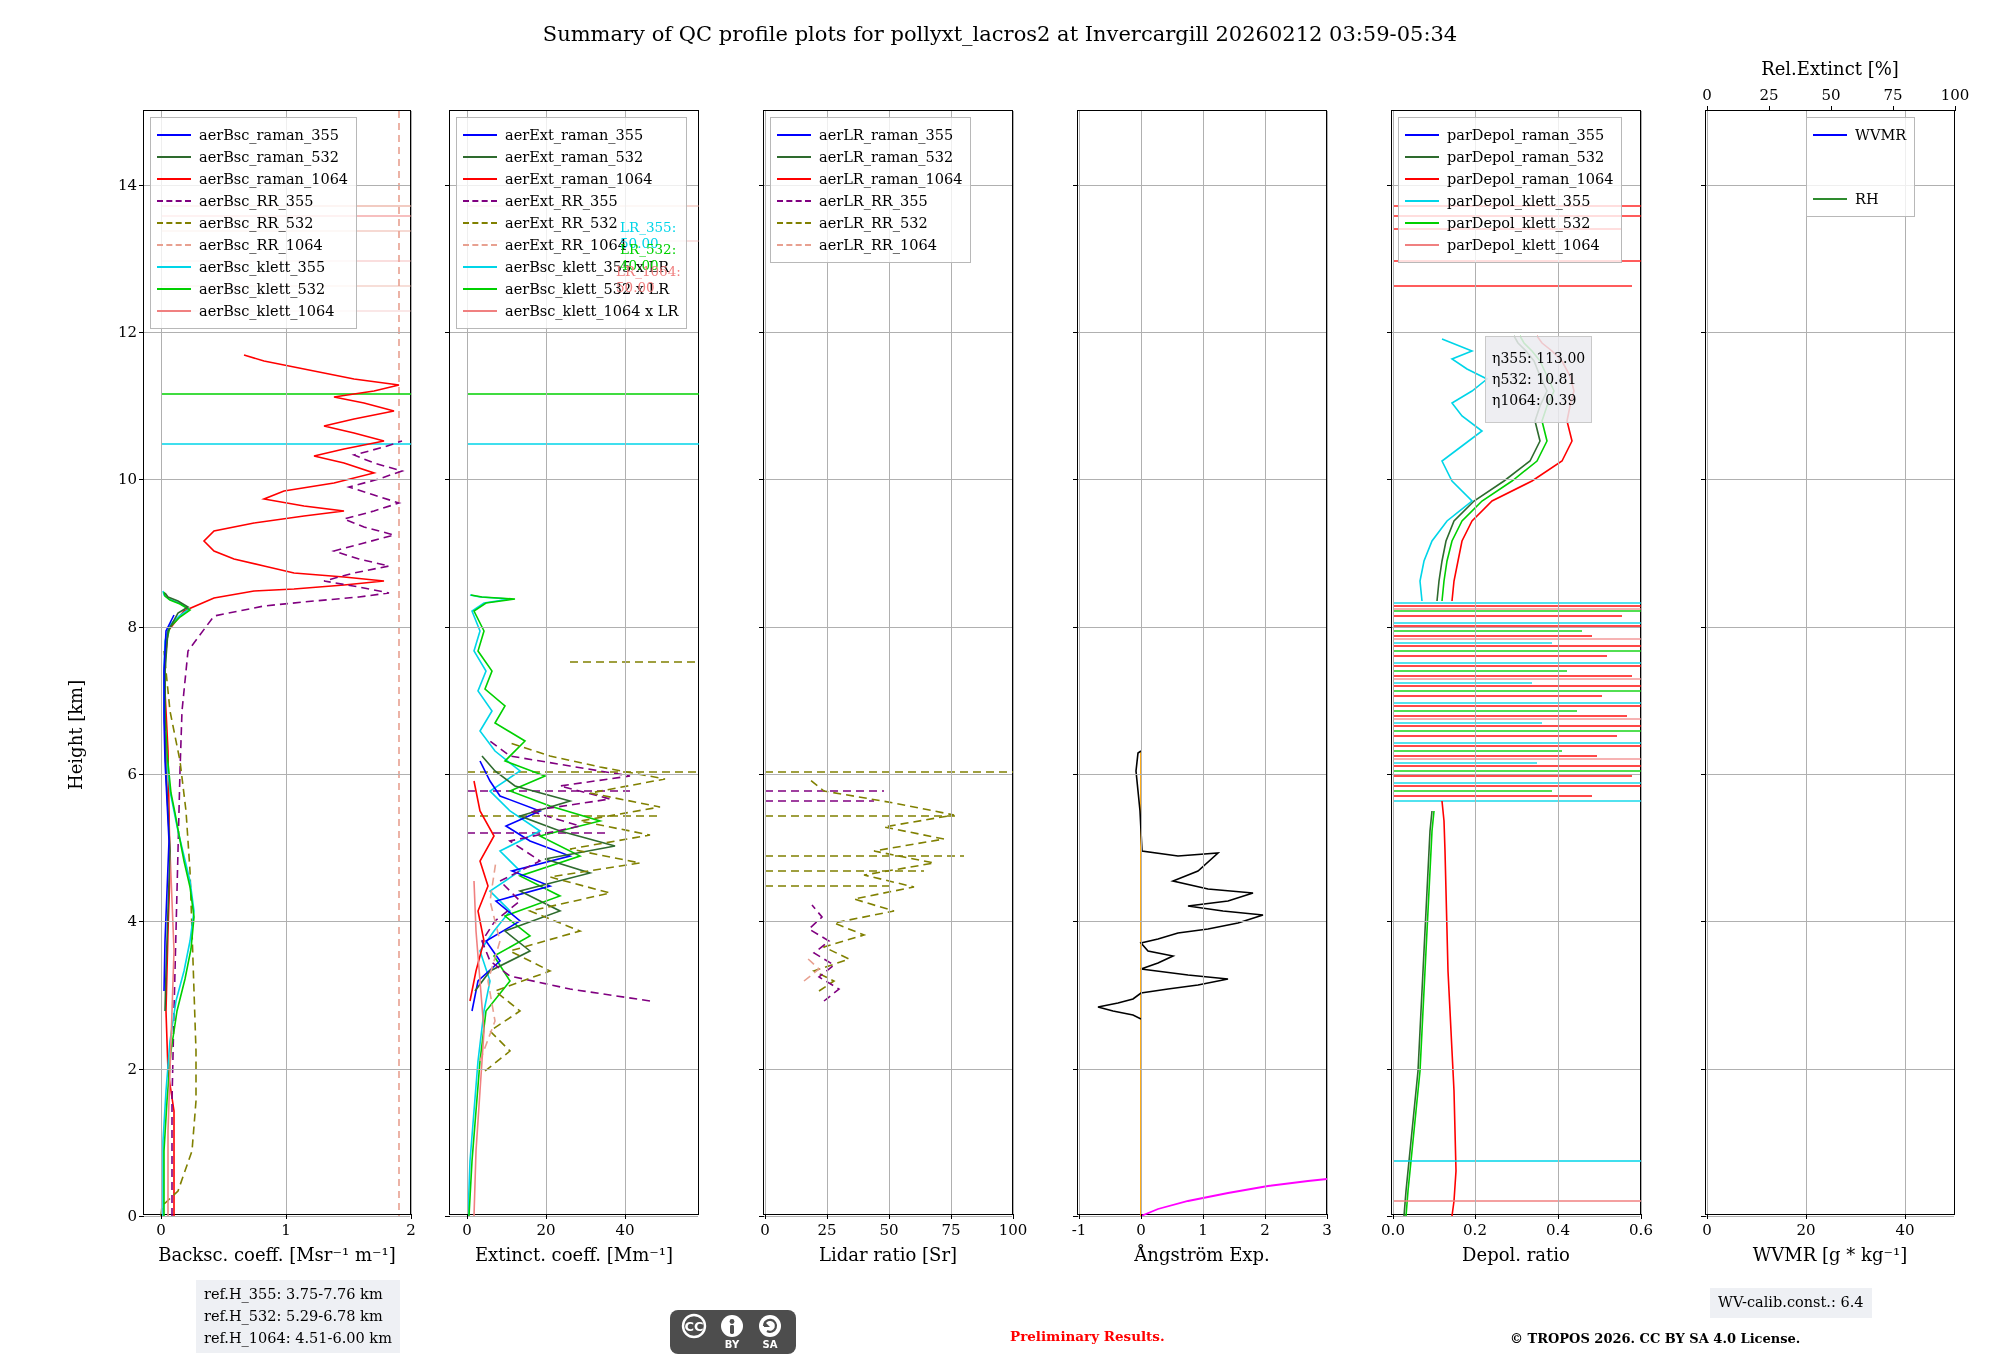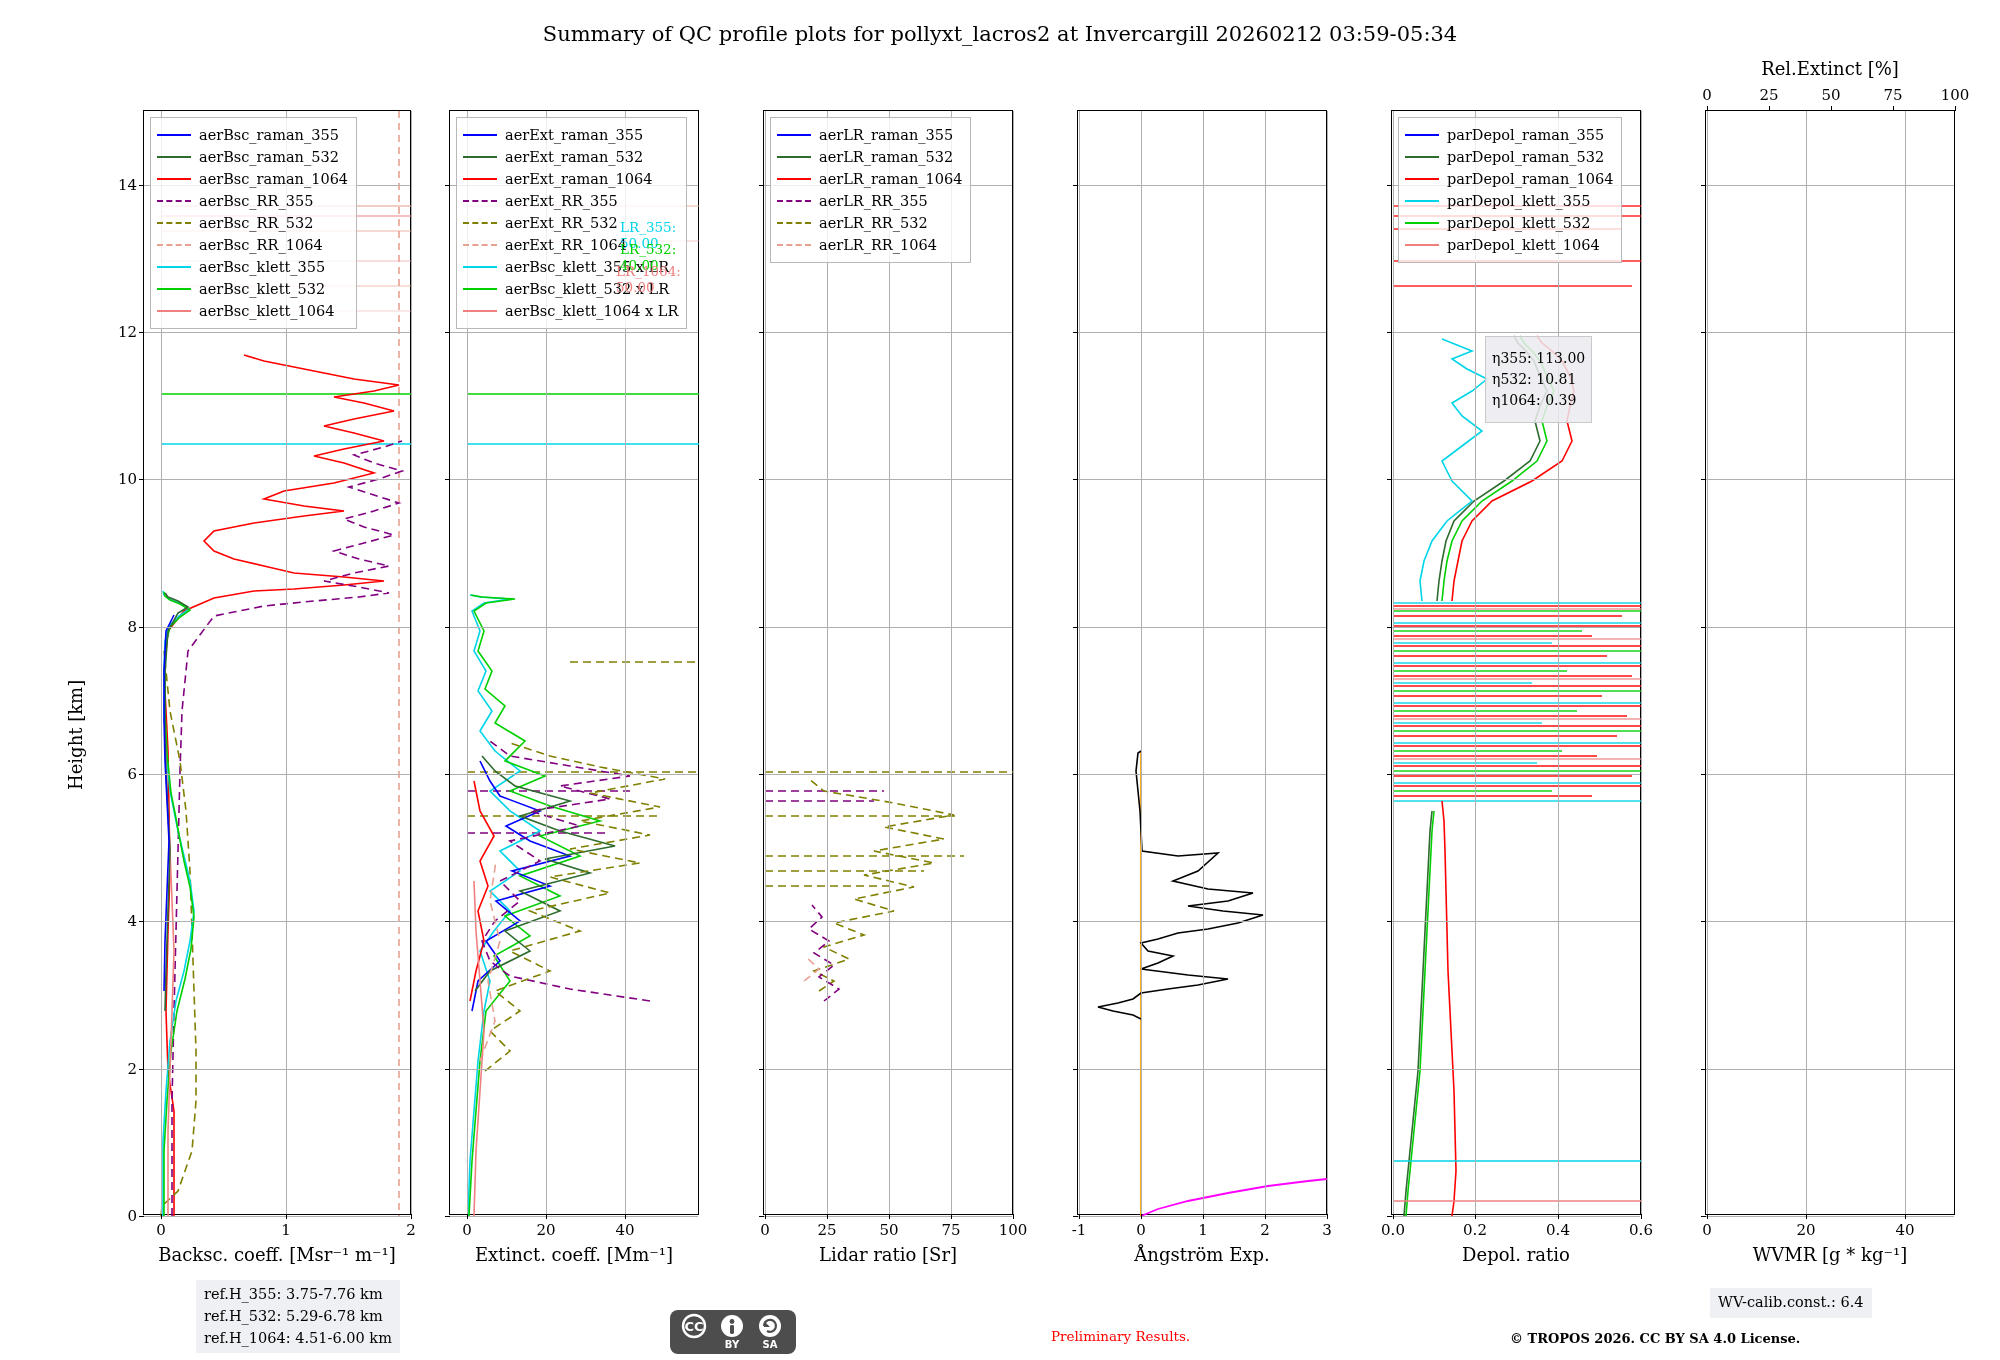--- a/index.html
+++ b/index.html
@@ -36,21 +36,21 @@
     position:absolute;border:1px solid #b8b8b8;background:rgba(255,255,255,0.80);
     font-size:14.5px;padding:6px 8px 6px 6px;box-sizing:border-box;
     font-family:"DejaVu Serif", serif;line-height:1.52;
   }
   .legend .row{display:flex;align-items:center;white-space:nowrap;}
   .legend .swatch{width:34px;height:0;border-top-width:2px;border-top-style:solid;margin-right:8px;flex:0 0 34px;}
   .footbox{
     position:absolute;background:#eef0f4;font-size:14.5px;padding:4px 8px;line-height:1.5;
     font-family:"DejaVu Serif", serif;white-space:pre-line;
   }
-  .prelim{position:absolute;color:#ff0000;font-size:13.5px;font-weight:normal;line-height:1.3;font-family:"DejaVu Serif", serif;margin-left:41px;}
+  .prelim{position:absolute;color:#ff0000;font-size:13.5px;font-weight:bold;line-height:1.3;font-family:"DejaVu Serif", serif;}
   .tropos{position:absolute;font-size:13px;font-weight:bold;line-height:1.35;text-align:left;font-family:"DejaVu Serif", serif;}
   .cc{position:absolute;}
   svg{display:block;}
   .etalabel{position:absolute;background:rgba(235,235,240,0.85);border:1px solid #c9c9c9;font-size:14px;padding:11px 6px;line-height:1.5;}
 </style>
 </head>
 <body>
 
 <div class="title">Summary of QC profile plots for pollyxt_lacros2 at Invercargill 20260212 03:59-05:34</div>
 
@@ -604,20 +604,30 @@
     <div class="tickmark-xtop" style="left:125px;"></div>
       <div class="tick-label xtick-top" style="left:125px;">50</div>
     <div class="tickmark-xtop" style="left:187px;"></div>
       <div class="tick-label xtick-top" style="left:187px;">75</div>
     <div class="tickmark-xtop" style="left:249px;"></div>
       <div class="tick-label xtick-top" style="left:249px;">100</div>
 
     <div class="toplabel">Rel.Extinct [%]</div>
     <div class="xlabel">WVMR [g * kg⁻¹]</div>
 
+    <div class="legend" style="left:100px;top:6px;">
+      <div class="row">
+          <span class="swatch" style="border-top-color:#0000ff;"></span>
+          <span>WVMR</span>
+        </div>
+      <div class="row" style="margin-top:42px;">
+          <span class="swatch" style="border-top-color:#2e8b2e;"></span>
+          <span>RH</span>
+        </div>
+    </div>
   </div>
 </div>
 
 <div class="footbox" style="left:196px;top:1280px;">ref.H_355: 3.75-7.76 km
 ref.H_532: 5.29-6.78 km
 ref.H_1064: 4.51-6.00 km</div>
 
 <div class="footbox" style="left:1710px;top:1288px;">WV-calib.const.: 6.4</div>
 
 <div class="prelim" style="left:1010px;top:1328px;">Preliminary

